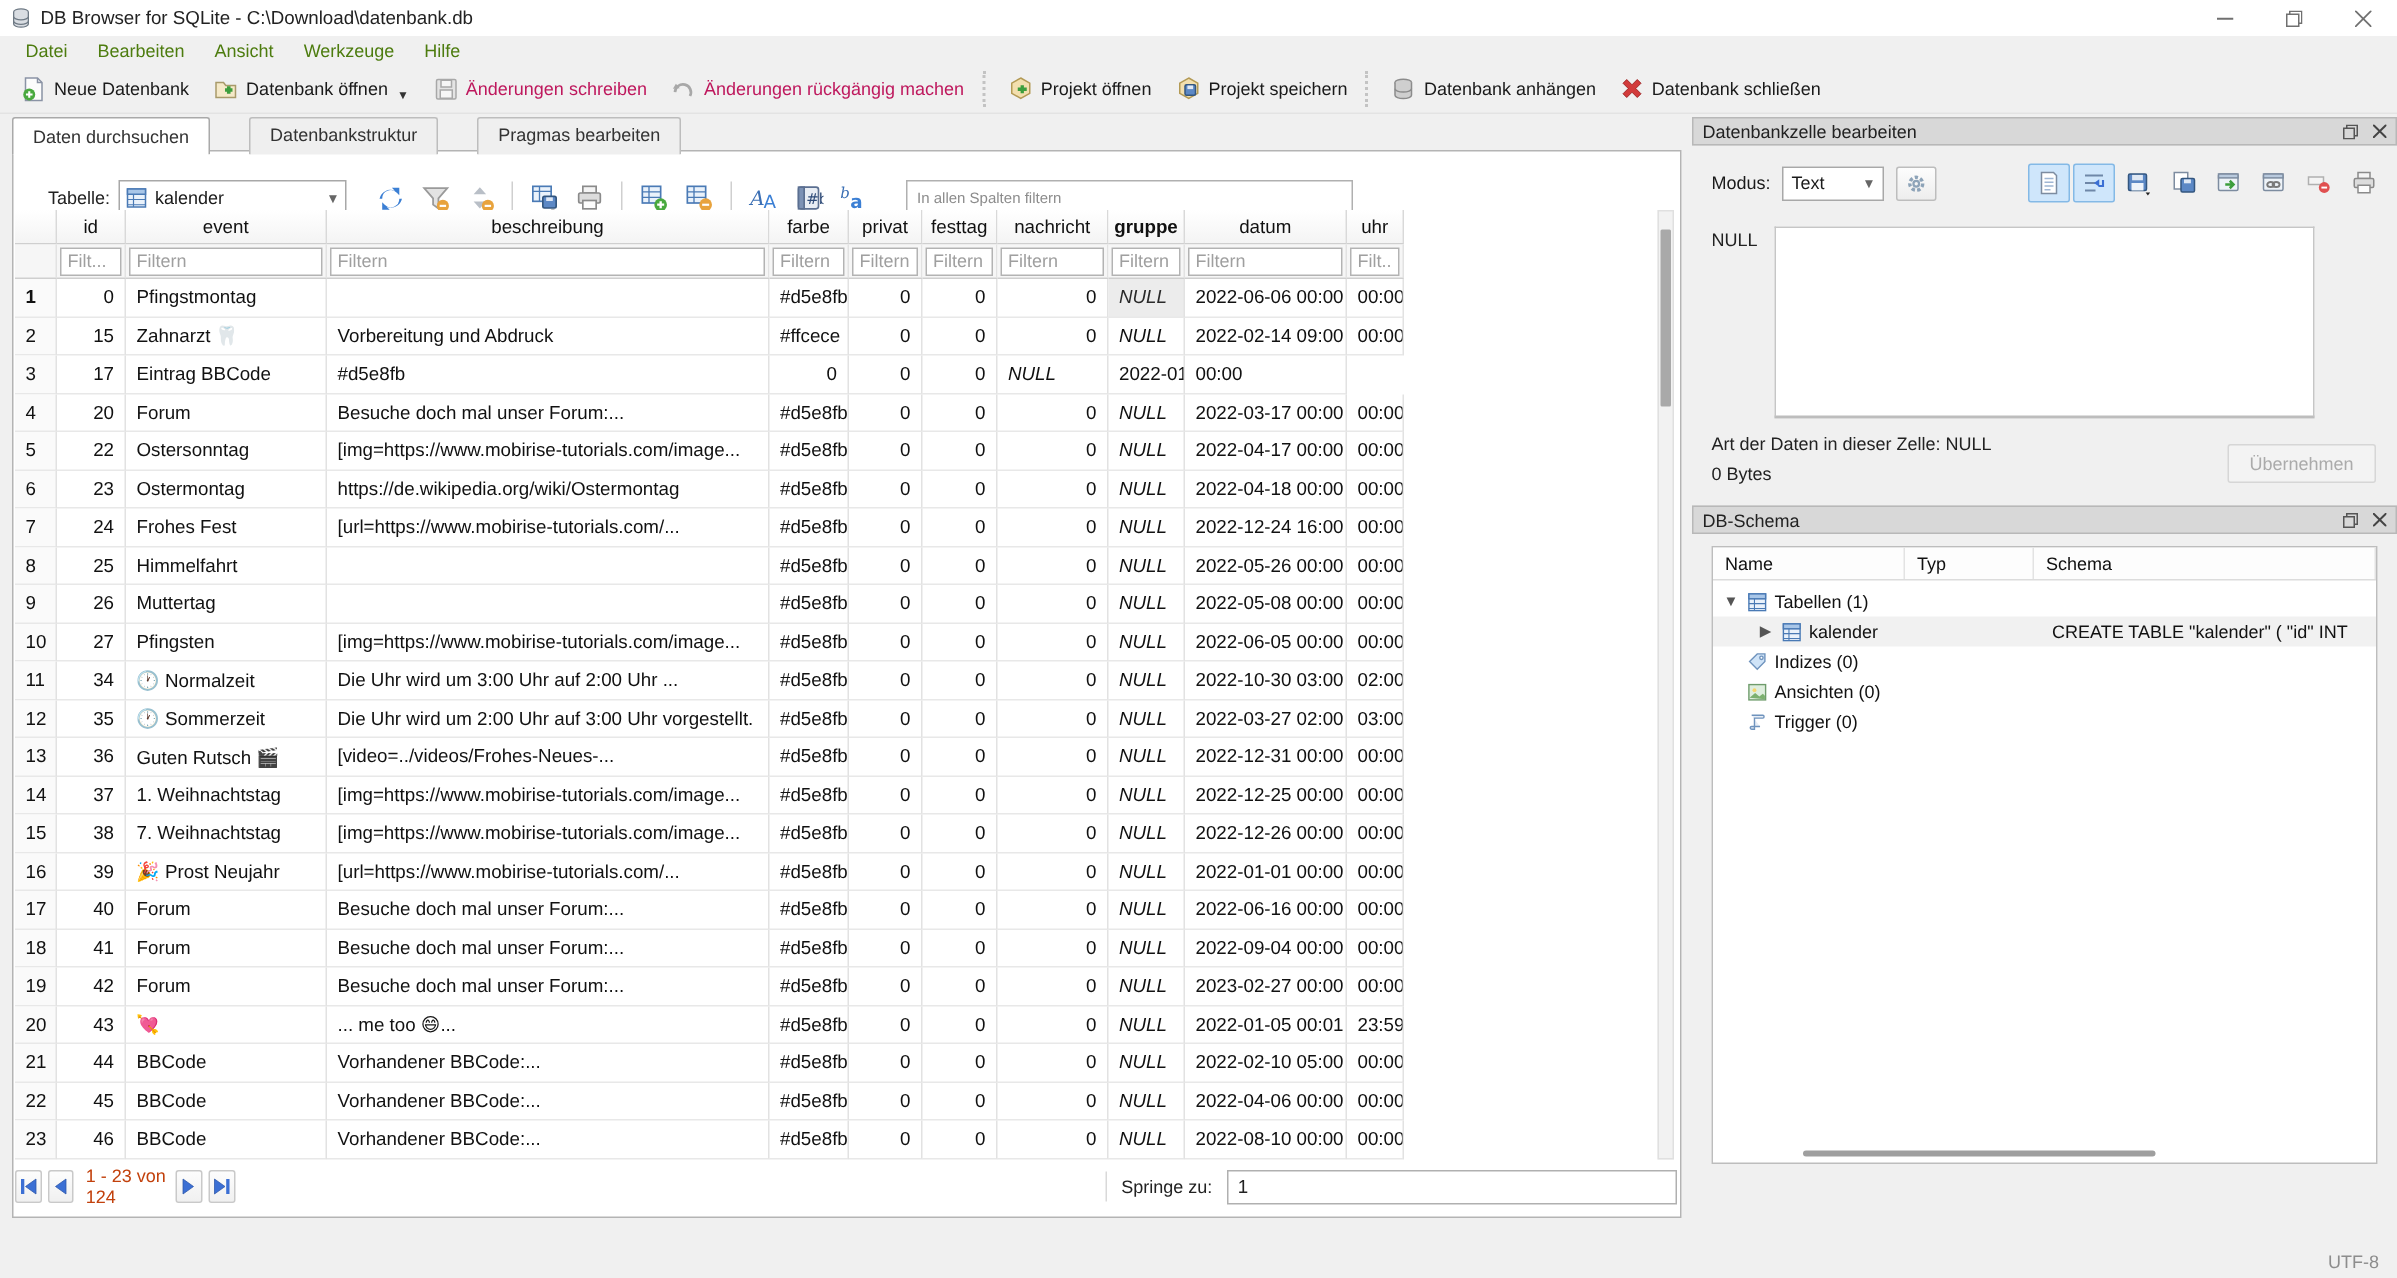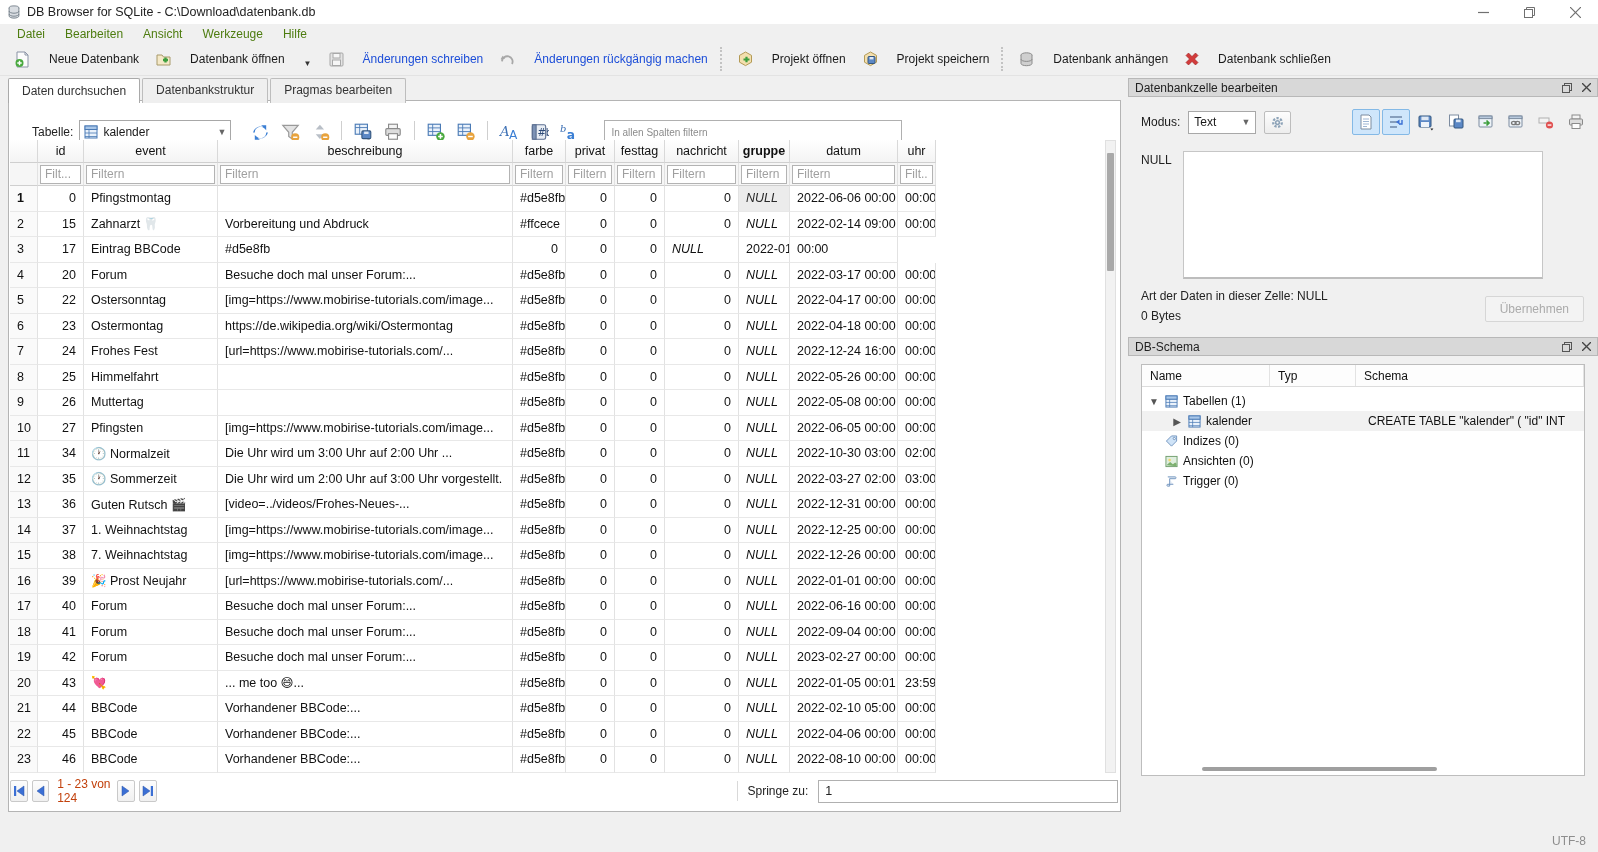--- a/index.html
+++ b/index.html
@@ -13,27 +13,27 @@
   .titlebar .title{font-size:12.5px;color:#222;}
   .wincontrols{position:absolute;right:0;top:0;height:24px;display:flex;}
   .wincontrols .wbtn{width:46px;height:24px;display:flex;align-items:center;justify-content:center;color:#707070;}
 
   
   .menubar{position:absolute;left:0;top:24px;width:100%;height:19px;background:#f0f0f0;display:flex;align-items:center;padding-left:8px;gap:2px;}
   .menuitem{padding:2px 9px;color:#4d7c0f;text-align:center;}
 
   
   .toolbar{position:absolute;left:0;top:43px;width:100%;height:33px;background:#f0f0f0;border-bottom:1px solid #e3e3e3;display:flex;align-items:center;padding-left:6px;}
-  .tbtn{display:flex;align-items:center;gap:18px;padding:5px 8px;color:#1a1a1a;white-space:nowrap;}
-  .tbtn.disabled{color:#1d4ed8;}
+  .tbtn{display:flex;align-items:center;gap:5px;padding:5px 8px;color:#1a1a1a;white-space:nowrap;}
+  .tbtn.disabled{color:#be185d;}
   .tbtn .caret{font-size:8px;color:#333;margin-left:1px;transform:translateY(4px);}
   .tsep{width:5px;height:24px;margin:0 4px;border-left:2px dotted #c3c3c3;}
 
   
-  .tabbar{position:absolute;left:8px;top:78px;display:flex;z-index:3;}
+  .tabbar{position:absolute;left:8px;top:78px;display:flex;z-index:3;gap:24px;}
   .tab{padding:4px 13px 5px 13px;border:1px solid #bdbdbd;border-bottom:none;background:#efefef;color:#333;margin-right:2px;border-radius:2px 2px 0 0;}
   .tab.active{background:#ffffff;position:relative;top:0;padding-top:5px;border-color:#a9a9a9;}
   .tabpage{position:absolute;left:8px;top:100px;width:1113px;height:712px;background:#ffffff;border:1px solid #b4b4b4;}
 
   
   .controls{position:absolute;left:10px;top:115px;width:1108px;height:34px;display:flex;align-items:center;background:#fff;padding-left:12px;}
   .ctl-label{margin:0 6px 0 10px;color:#222;}
   .combo{display:flex;align-items:center;width:152px;height:24px;border:1px solid #a8a8a8;background:#fff;padding:0 4px;gap:5px;}
   .combo .chev{margin-left:auto;color:#666;font-size:9px;}
   .ibtn{width:28px;height:26px;display:flex;align-items:center;justify-content:center;margin:0 1px;border-radius:2px;position:relative;}

